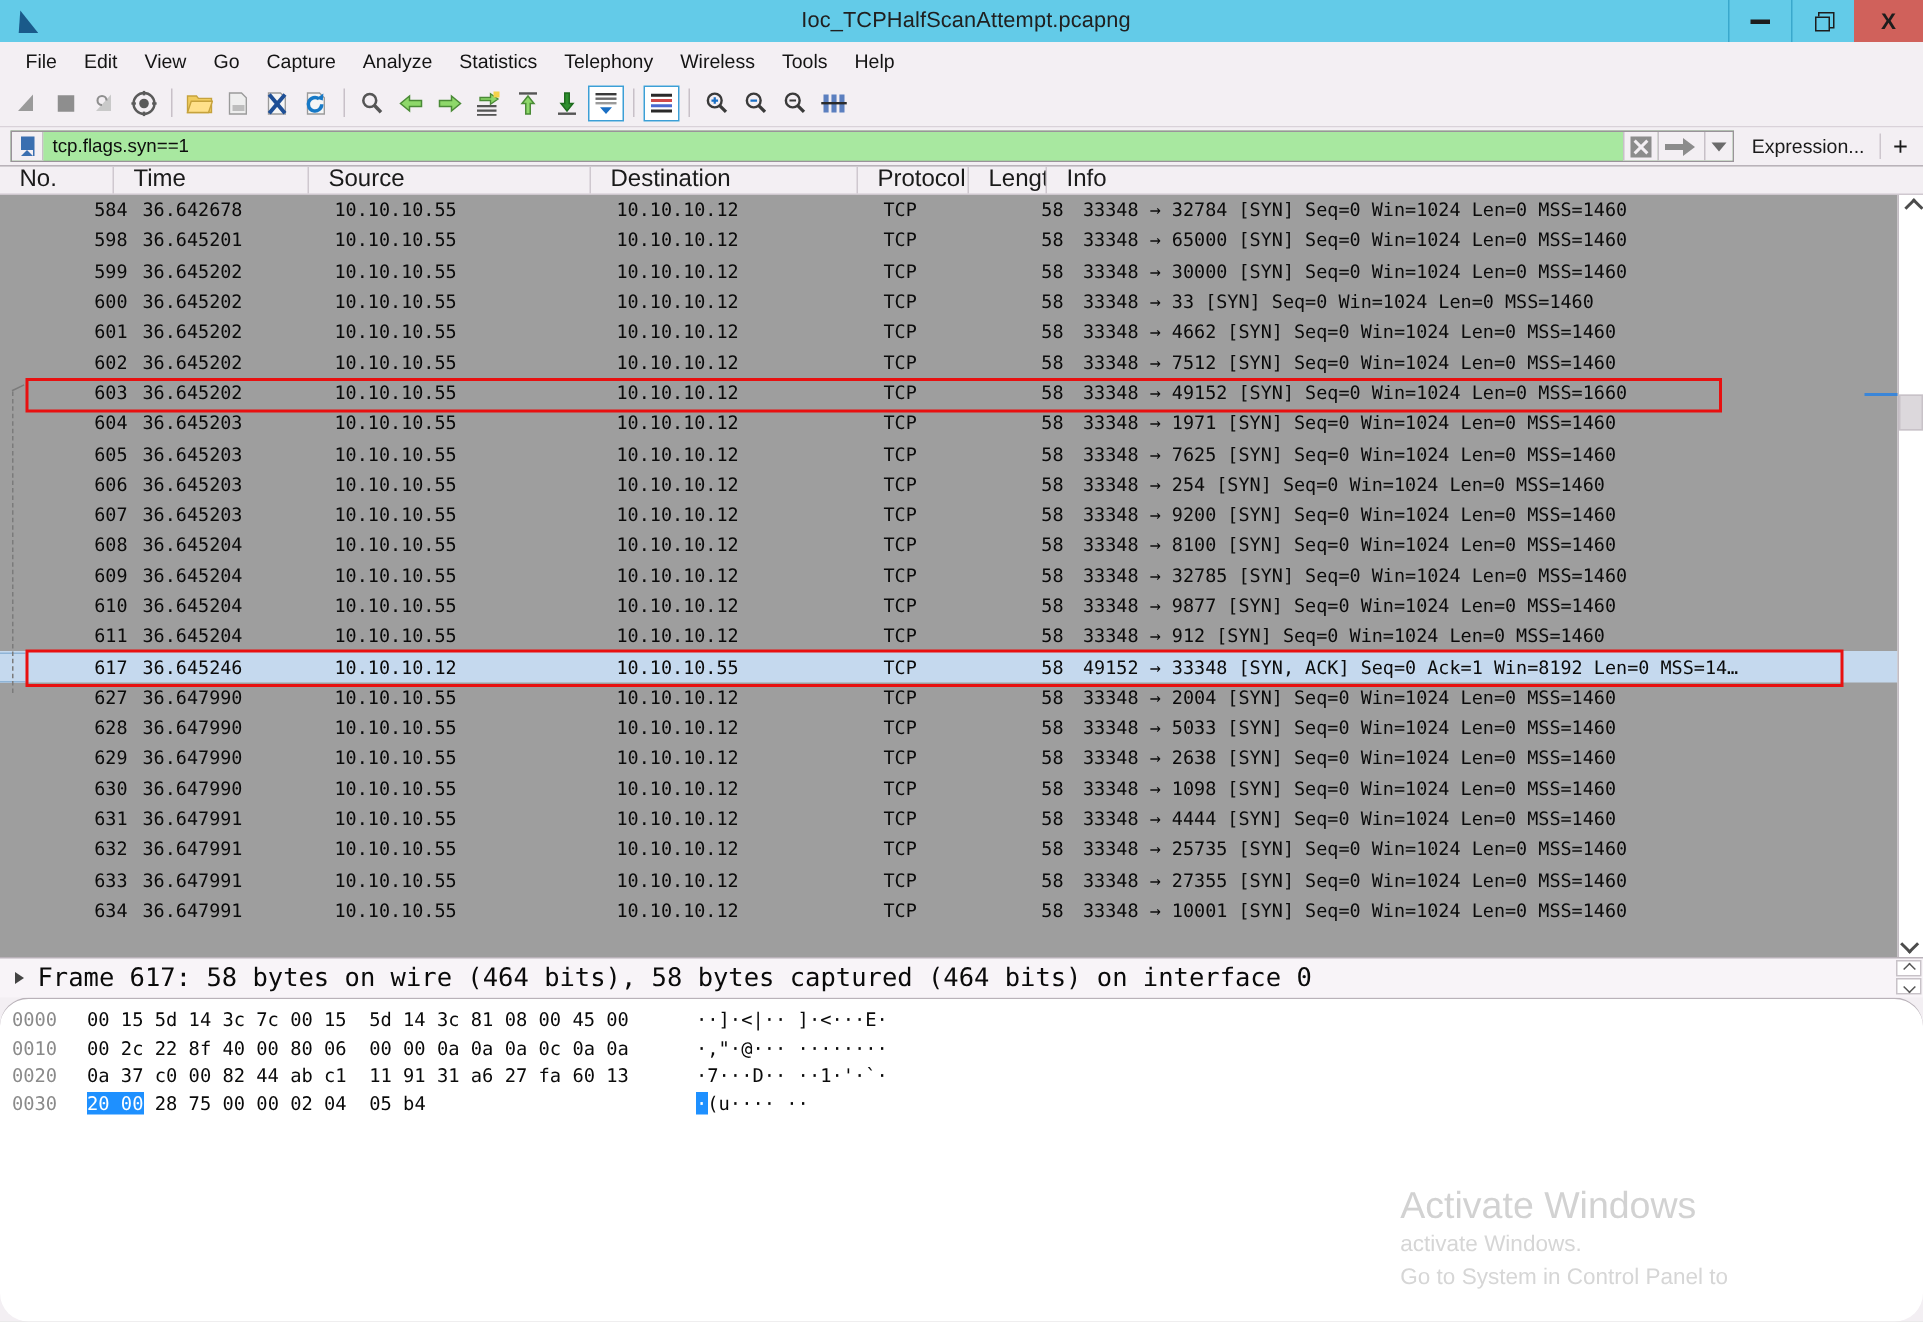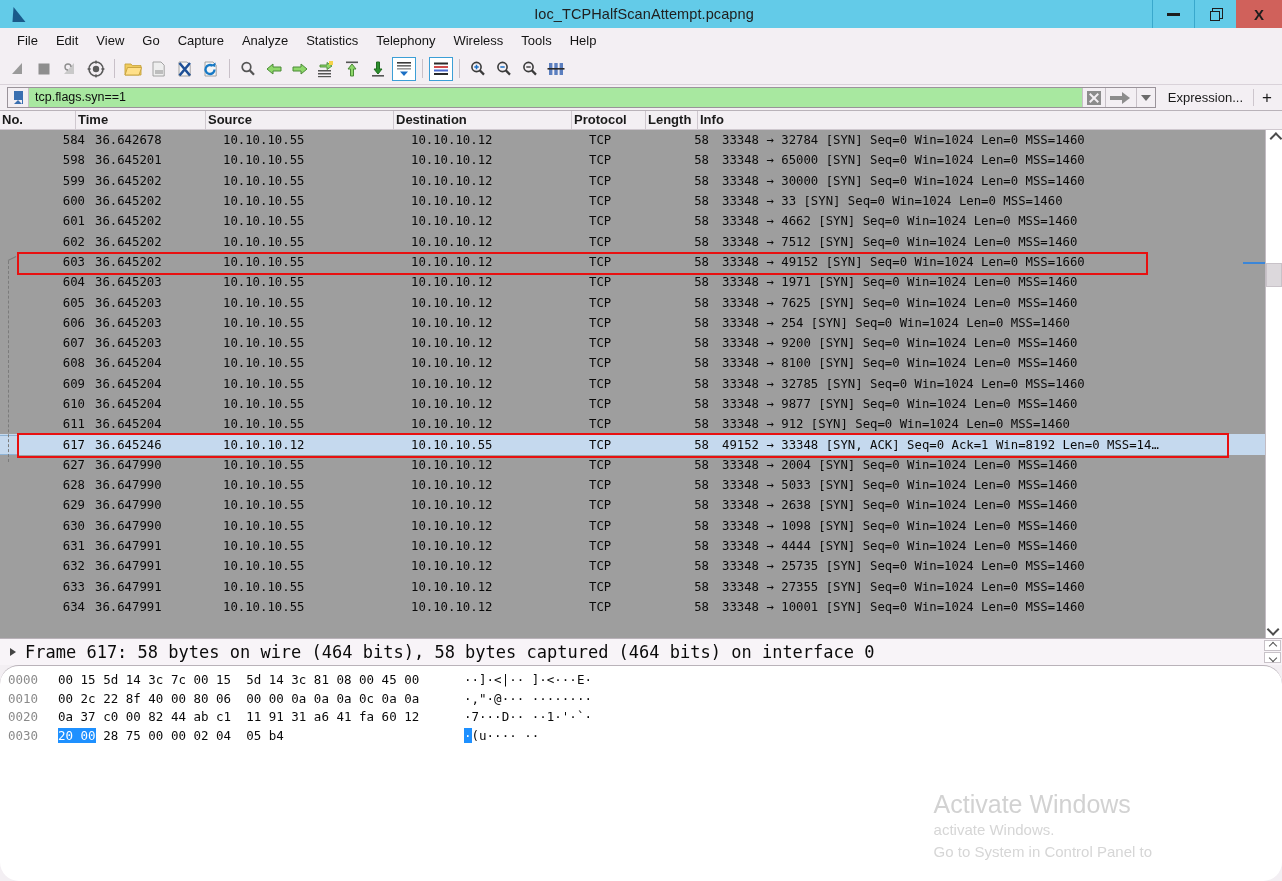--- a/index.html
+++ b/index.html
@@ -243,29 +243,28 @@
   }
   .plist-head {
     display: flex;
     height: 19px;
     background: #f3eff3;
     border-bottom: 1px solid #cfc8cf;
     flex: 0 0 19px;
     box-sizing: border-box;
   }
   .ph {
-    font-size: 13px;
+    font-size: 16px;
     color: #1a1a1a;
-    padding-left: 2px;
+    padding-left: 13px;
     line-height: 18px;
     border-right: 1px solid #cfc8cf;
     box-sizing: border-box;
     overflow: hidden;
     white-space: nowrap;
-    font-weight: bold;
   }
   .plist-body {
     flex: 1;
     position: relative;
     overflow: hidden;
     display: flex;
   }
   .rows-wrap {
     flex: 1;
     position: relative;
@@ -988,21 +987,21 @@
     </div>
 
     <div class="hex-line">
       <span class="hex-off">0010</span>
       <span class="hex-bytes">00 2c 22 8f 40 00 80 06  00 00 0a 0a 0a 0c 0a 0a</span>
       <span class="hex-ascii">·,"·@··· ········</span>
     </div>
 
     <div class="hex-line">
       <span class="hex-off">0020</span>
-      <span class="hex-bytes">0a 37 c0 00 82 44 ab c1  11 91 31 a6 41 fa 60 12</span>
+      <span class="hex-bytes">0a 37 c0 00 82 44 ab c1  11 91 31 a6 27 fa 60 13</span>
       <span class="hex-ascii">·7···D·· ··1·'·`·</span>
     </div>
 
     <div class="hex-line">
       <span class="hex-off">0030</span>
       <span class="hex-bytes"><span class="sel-hex">20 00</span><span> 28 75 00 00 02 04  05 b4</span></span>
       <span class="hex-ascii"><span class="sel-hex">·</span><span>(u···· ··</span></span>
     </div>
 
     <div class="watermark">

